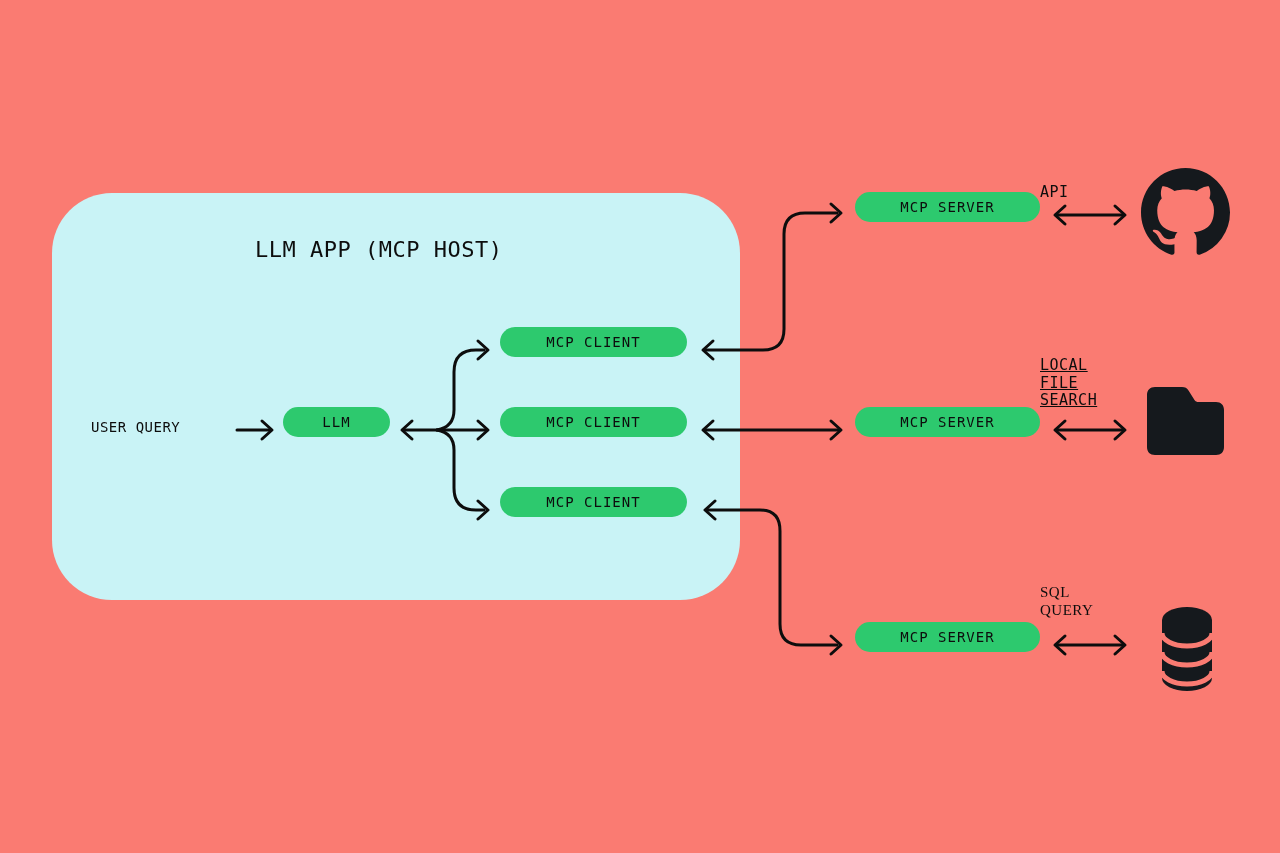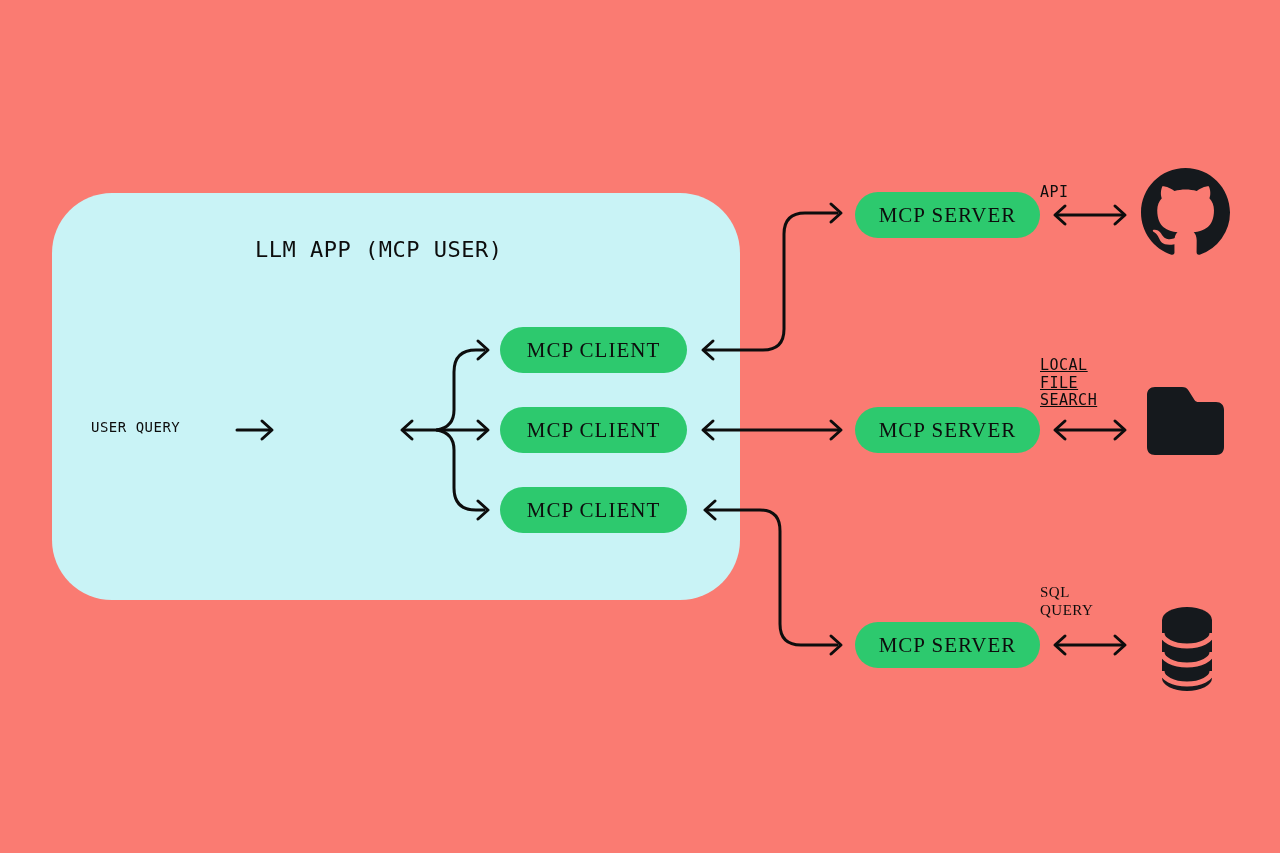--- a/index.html
+++ b/index.html
@@ -30,30 +30,29 @@
   }
   .host-title {
     position: absolute;
     left: 255px; top: 237px;
     font-size: 22px;
     letter-spacing: 0.5px;
     white-space: nowrap;
   }
   .pill {
     position: absolute;
-    height: 46px;
+    height: 30px;
     background: var(--node);
     border-radius: 23px;
     display: flex;
     align-items: center;
     justify-content: center;
-    font-size: 21px;
+    font-size: 14px;
     letter-spacing: 1px;
     white-space: nowrap;
-    font-family: Liberation Serif, serif;
   }
   .pill.llm      { left: 283px; top: 407px; width: 107px; }
   .pill.client-1 { left: 500px; top: 327px; width: 187px; }
   .pill.client-2 { left: 500px; top: 407px; width: 187px; }
   .pill.client-3 { left: 500px; top: 487px; width: 187px; }
   .pill.server-1 { left: 855px; top: 192px; width: 185px; }
   .pill.server-2 { left: 855px; top: 407px; width: 185px; }
   .pill.server-3 { left: 855px; top: 622px; width: 185px; }
   .user-query-label {
     position: absolute;
@@ -95,21 +94,21 @@
   .icon-fill { fill: var(--icon); }
   .db-divider { stroke: var(--background); stroke-width: 5; fill: none; }
 </style>
 </head>
 <body>
 
 <div class="canvas">
 
   <div class="host-box"></div>
 
-  <div class="host-title">LLM APP (MCP USER)</div>
+  <div class="host-title">LLM APP (MCP HOST)</div>
 
   <div class="user-query-label">USER QUERY</div>
 
   <svg class="wires" viewBox="0 0 1280 853" aria-hidden="true">
 
     <g>
       <path d="M237,430 H269"></path>
       <path d="M262,421 L272,430 L262,439"></path>
     </g>
 
@@ -153,20 +152,23 @@
       <path d="M1115,421 L1125,430 L1115,439"></path>
     </g>
 
     <g>
       <path d="M1065,636 L1055,645 L1065,654"></path>
       <path d="M1058,645 H1122"></path>
       <path d="M1115,636 L1125,645 L1115,654"></path>
     </g>
   </svg>
 
+  <div class="pill llm">
+    <span>LLM</span>
+  </div>
 
   <div class="pill client-1">
     <span>MCP CLIENT</span>
   </div>
   <div class="pill client-2">
     <span>MCP CLIENT</span>
   </div>
   <div class="pill client-3">
     <span>MCP CLIENT</span>
   </div>

